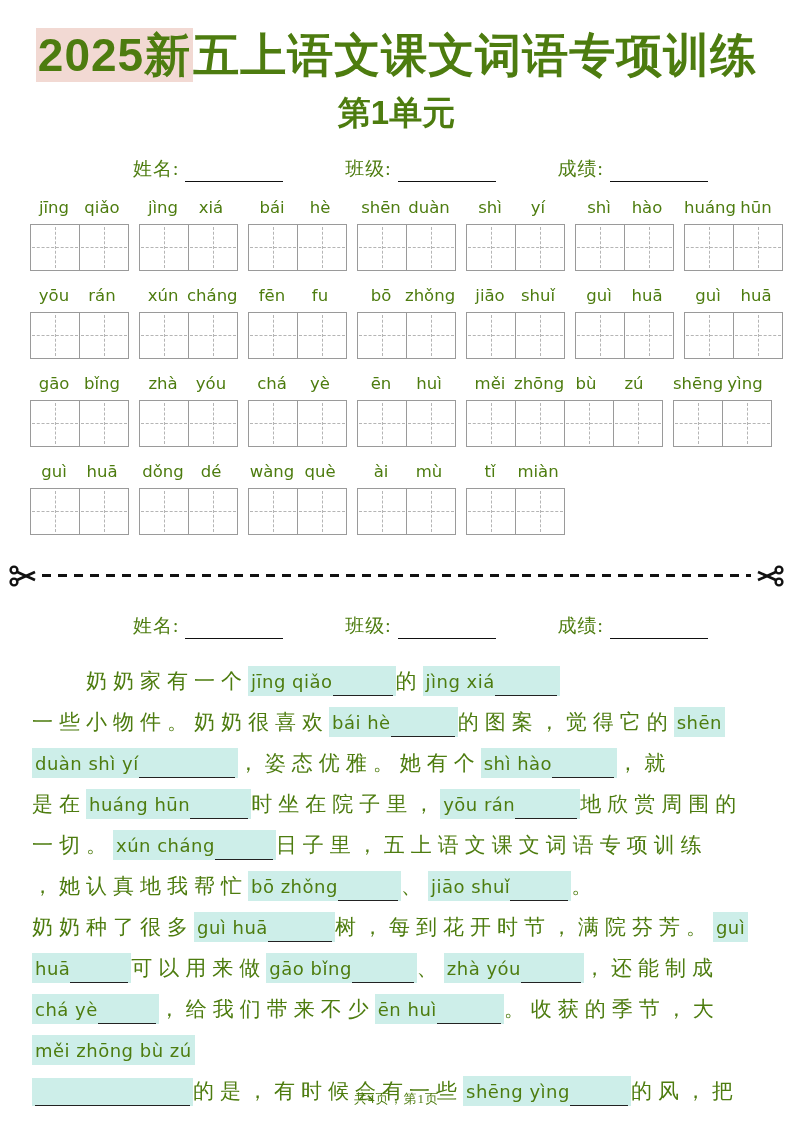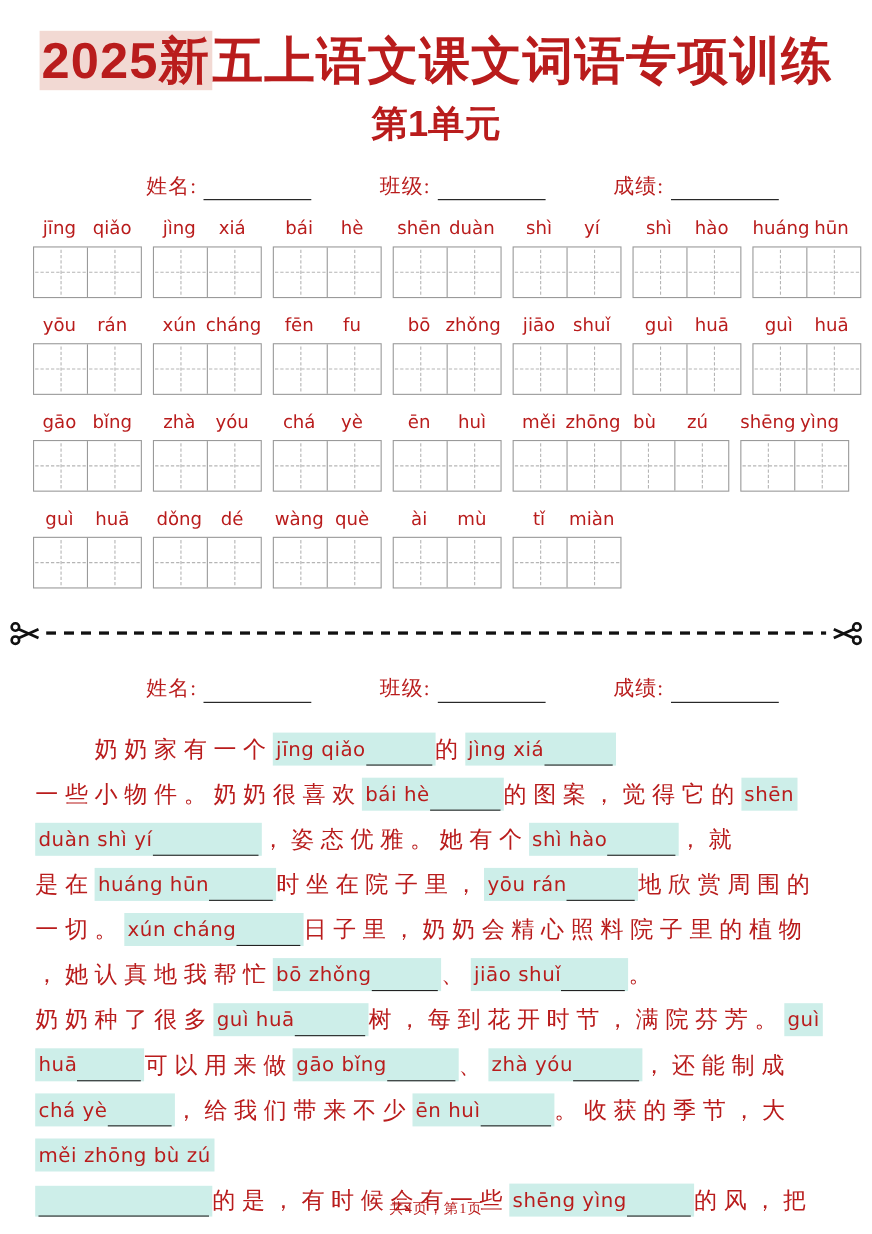--- a/index.html
+++ b/index.html
@@ -3,21 +3,21 @@
 <meta charset="utf-8">
 <style>
   html,body{margin:0;padding:0;background:#e9e9e9;}
   .page{
     position:relative;
     width:793px;height:1122px;
     margin:0 auto;
     background:#ffffff;
     overflow:hidden;
     font-family:"Liberation Serif", serif;
-    color:#b91c1c;
+    color:#4d7c0f;
   }
   
   .title{
     margin-top:30px;
     text-align:center;
     font-family:"Liberation Sans", sans-serif;
     font-weight:bold;
     font-size:46px;
     letter-spacing:1px;
     white-space:nowrap;
@@ -381,21 +381,21 @@
           <span class="ul" style="width: 62px;"></span>
         </span>
         <span class="ptext">地欣赏周围的</span>
       </div>
       <div class="pline">
         <span class="ptext">一切。</span>
         <span class="blank">
           <span class="py">xún cháng</span>
           <span class="ul" style="width: 58px;"></span>
         </span>
-        <span class="ptext">日子里，奶奶会精心照料院子里的植物</span>
+        <span class="ptext">日子里，五上语文课文词语专项训练</span>
       </div>
       <div class="pline">
         <span class="ptext">，她认真地</span>
         <span class="ptext">我帮忙</span>
         <span class="blank">
           <span class="py">bō zhǒng</span>
           <span class="ul" style="width: 60px;"></span>
         </span>
         <span class="ptext">、</span>
         <span class="blank">

